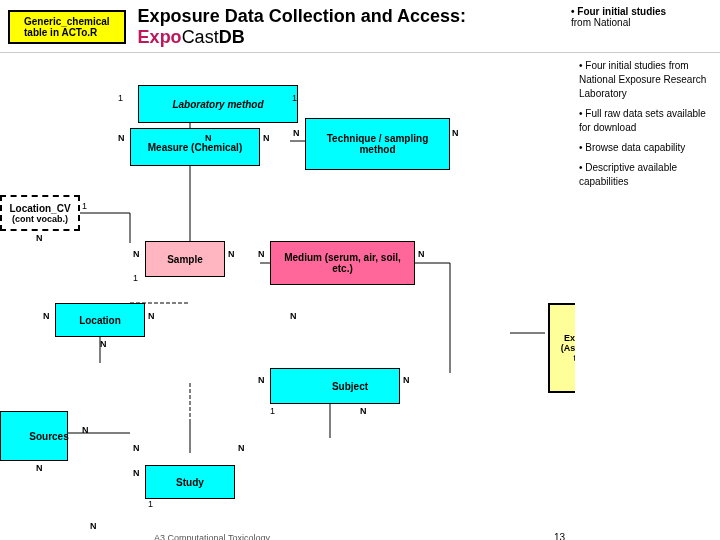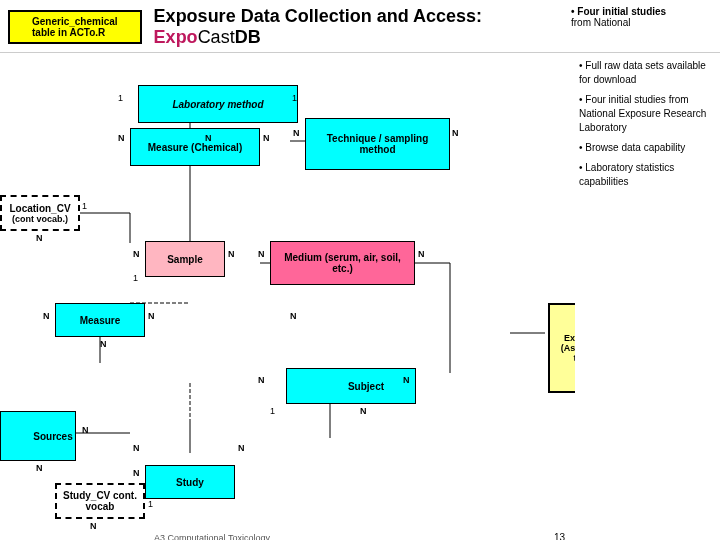--- a/index.html
+++ b/index.html
@@ -117,21 +117,21 @@
     .bullet-list li {
       margin-bottom: 6px;
     }
     .bullet-list li::before {
       content: "• ";
     }
 
     .generic-box {
       background: #ffff00;
       border: 2px solid #000;
-      padding: 4px 22px;
+      padding: 4px 14px;
       font-size: 10px;
       font-weight: bold;
       display: inline-block;
       margin-top: 4px;
     }
   </style>
 </head>
 <body>
 
 <div class="header">
@@ -225,77 +225,74 @@
     <span class="label-n" style="left:228px; top:196px;">N</span>
     <span class="label-1" style="left:133px; top:220px;">1</span>
 
     <div class="box box-pink2" style="left:270px; top:188px; width:145px; height:44px;">
       <span>Medium (serum, air, soil, etc.)</span>
     </div>
     <span class="label-n" style="left:258px; top:196px;">N</span>
     <span class="label-n" style="left:418px; top:196px;">N</span>
 
     <div class="box box-cyan" style="left:55px; top:250px; width:90px; height:34px;">
-      <span>Measure</span>
+      <span>Location</span>
     </div>
     <span class="label-n" style="left:43px; top:258px;">N</span>
     <span class="label-n" style="left:148px; top:258px;">N</span>
     <span class="label-n" style="left:100px; top:286px;">N</span>
     <span class="label-n" style="left:290px; top:258px;">N</span>
 
-    <div class="box box-cyan" style="left:286px; top:315px; width:130px; height:36px;padding-left:32px;">
+    <div class="box box-cyan" style="left:270px; top:315px; width:130px; height:36px;padding-left:32px;">
       <span>Subject</span>
     </div>
     <span class="label-n" style="left:258px; top:322px;">N</span>
     <span class="label-n" style="left:403px; top:322px;">N</span>
     <span class="label-1" style="left:270px; top:353px;">1</span>
     <span class="label-n" style="left:360px; top:353px;">N</span>
 
-    <div class="box box-cyan" style="left:0px; top:358px; width:76px; height:50px;padding-left:32px;">
+    <div class="box box-cyan" style="left:0px; top:358px; width:68px; height:50px;padding-left:32px;">
       <span>Sources</span>
     </div>
     <span class="label-n" style="left:82px; top:372px;">N</span>
     <span class="label-n" style="left:36px; top:410px;">N</span>
 
     <div class="box box-cyan" style="left:145px; top:380px; width:90px; height:34px;margin-top:32px;">
       <span>Study</span>
     </div>
     <span class="label-n" style="left:133px; top:390px;">N</span>
     <span class="label-n" style="left:238px; top:390px;">N</span>
     <span class="label-n" style="left:133px; top:415px;">N</span>
 
-    <div class="box box-dashed" style="left:55px; top:430px; width:90px; height:36px;">
-      <span>Study_CV cont. vocab</span>
-    </div>
     <span class="label-1" style="left:148px; top:446px;">1</span>
     <span class="label-n" style="left:90px; top:468px;">N</span>
 
     <div class="box box-yellow2" style="left:548px; top:250px; width:120px; height:90px; font-size:9px;">
       <span>Exposure Taxonomy (Assay_ category_ CV table in ACTo.R)</span>
     </div>
 
     <div class="page-num">
       <span>13</span>
     </div>
     <div class="footer-text">
       <span>A3 Computational Toxicology</span>
     </div>
 
   </div>
 
   <div class="right-panel">
     <ul class="bullet-list">
       <li>
+        <span>Four initial studies from National Exposure Research Laboratory</span>
+      </li>
+      <li>
         <span>Full raw data sets available for download</span>
       </li>
       <li>
-        <span>Four initial studies from National Exposure Research Laboratory</span>
-      </li>
-      <li>
         <span>Browse data capability</span>
       </li>
       <li>
-        <span>Laboratory statistics capabilities</span>
+        <span>Descriptive available capabilities</span>
       </li>
     </ul>
   </div>
 
 </div>
 
 </body></html>

